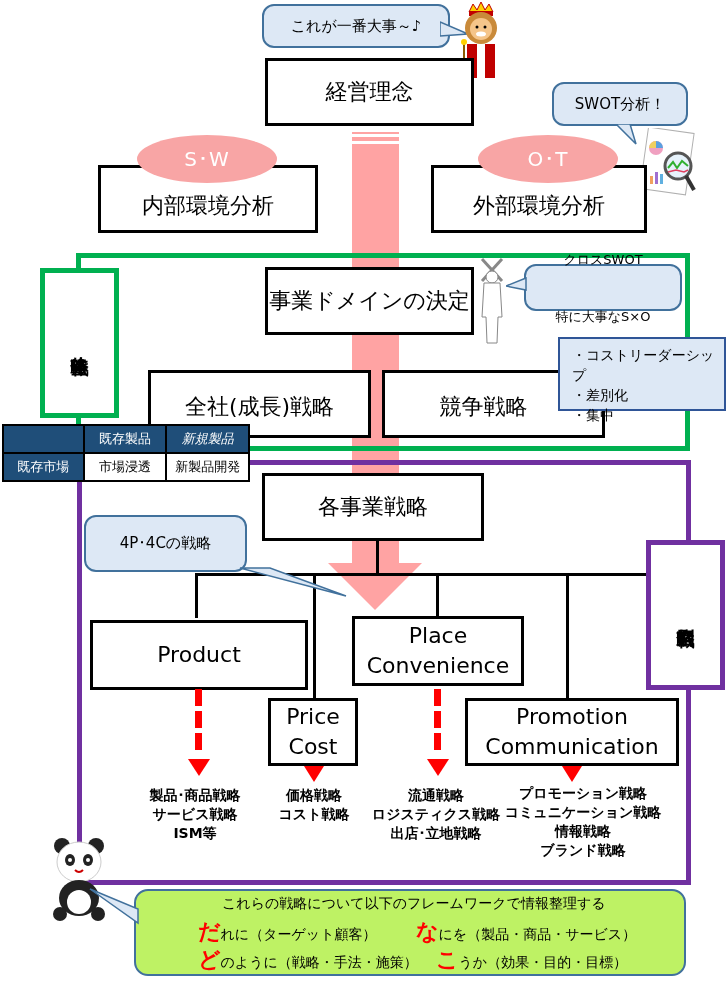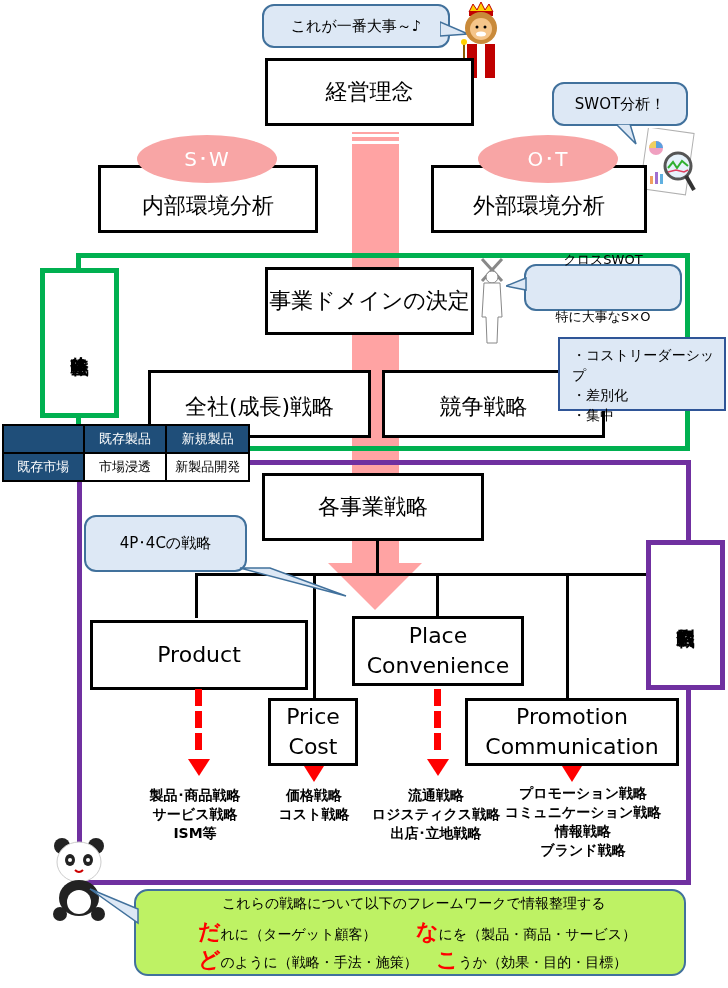--- a/index.html
+++ b/index.html
@@ -136,21 +136,21 @@
 <div class="abs" style="left:77px;top:460px;width:614px;height:425px;border:5px solid #7030a0;box-sizing:border-box;"></div>
 <div class="vlabel" style="left:646px;top:540px;width:79px;height:150px;border:5px solid #7030a0;">
   <span>個別戦略</span>
 </div>
 
 <table class="matrix" style="left:2px;top:424px;width:248px;">
   <tbody>
       <tr>
     <td class="hd" style="width:80px;"></td>
     <td class="hd" style="width:82px;">既存製品</td>
-    <td class="hd" style="width:82px;">新規製品</td>
+    <td class="hd" style="width:82px;font-style:italic;">新規製品</td>
   </tr>
   <tr>
     <td class="hd">既存市場</td>
     <td class="cell">市場浸透</td>
     <td class="cell">新製品開発</td>
   </tr>
 </tbody>
   </table>
 
 <div class="box" style="left:262px;top:473px;width:222px;height:68px;">

